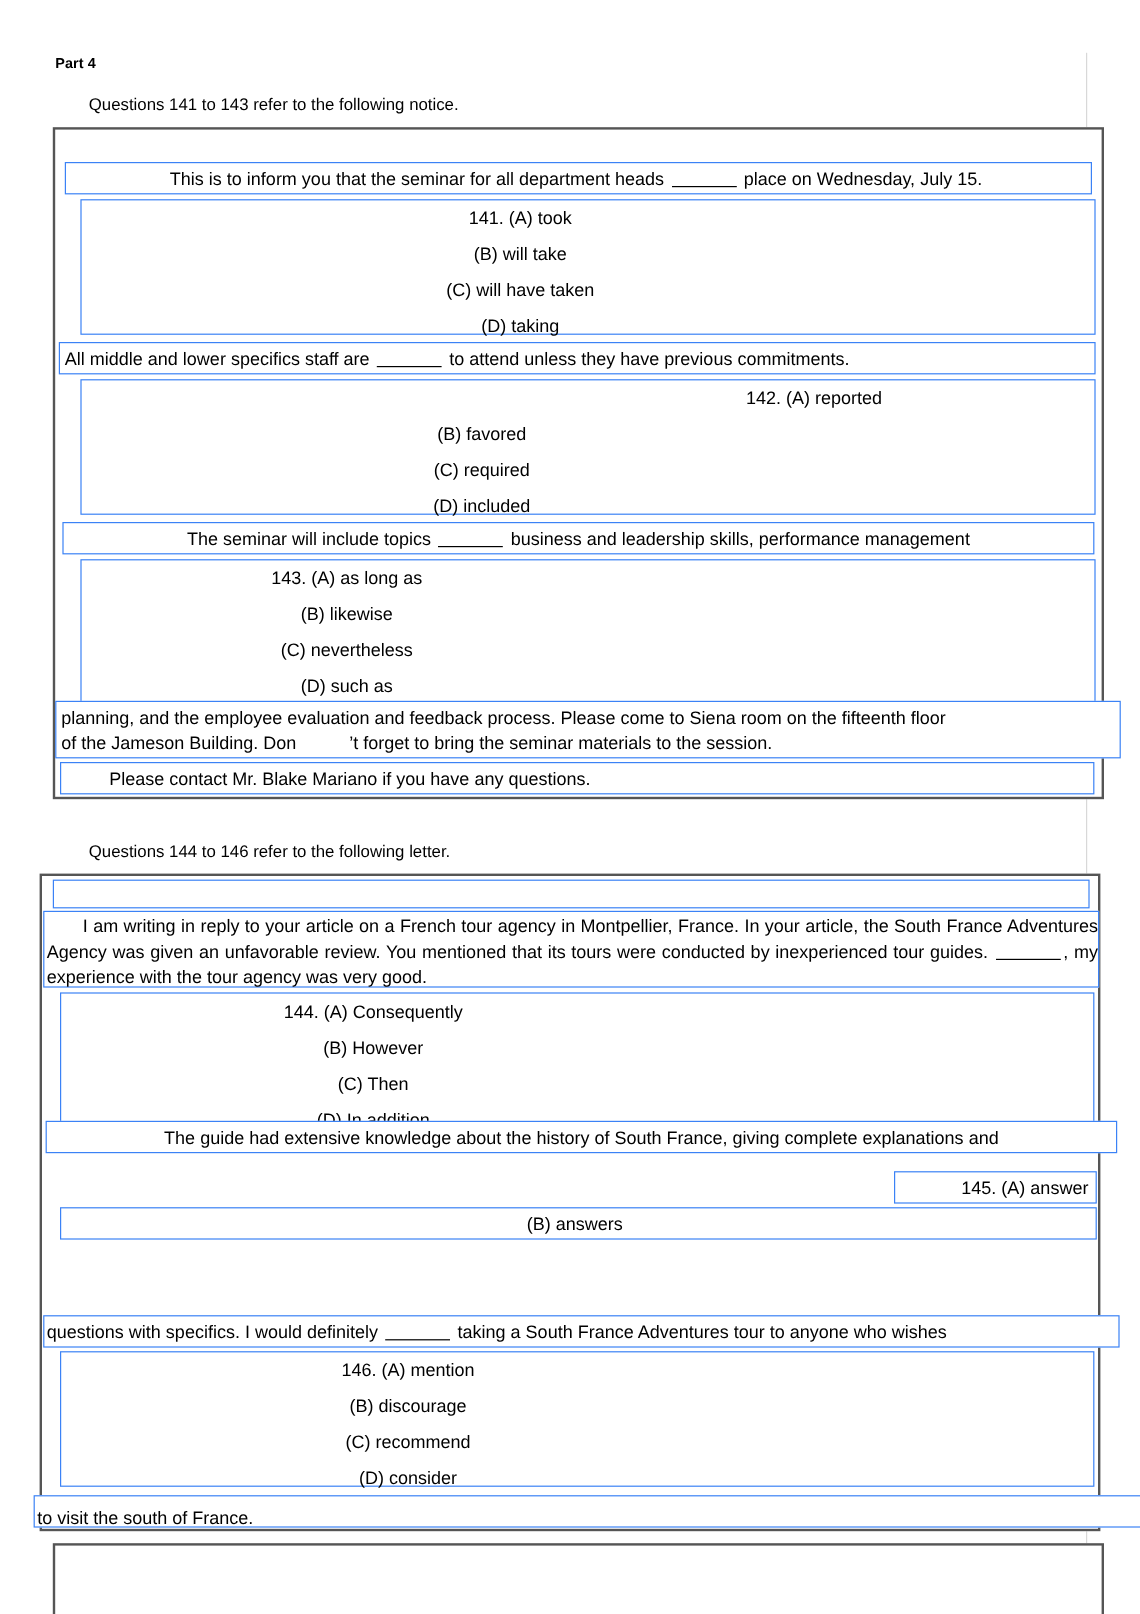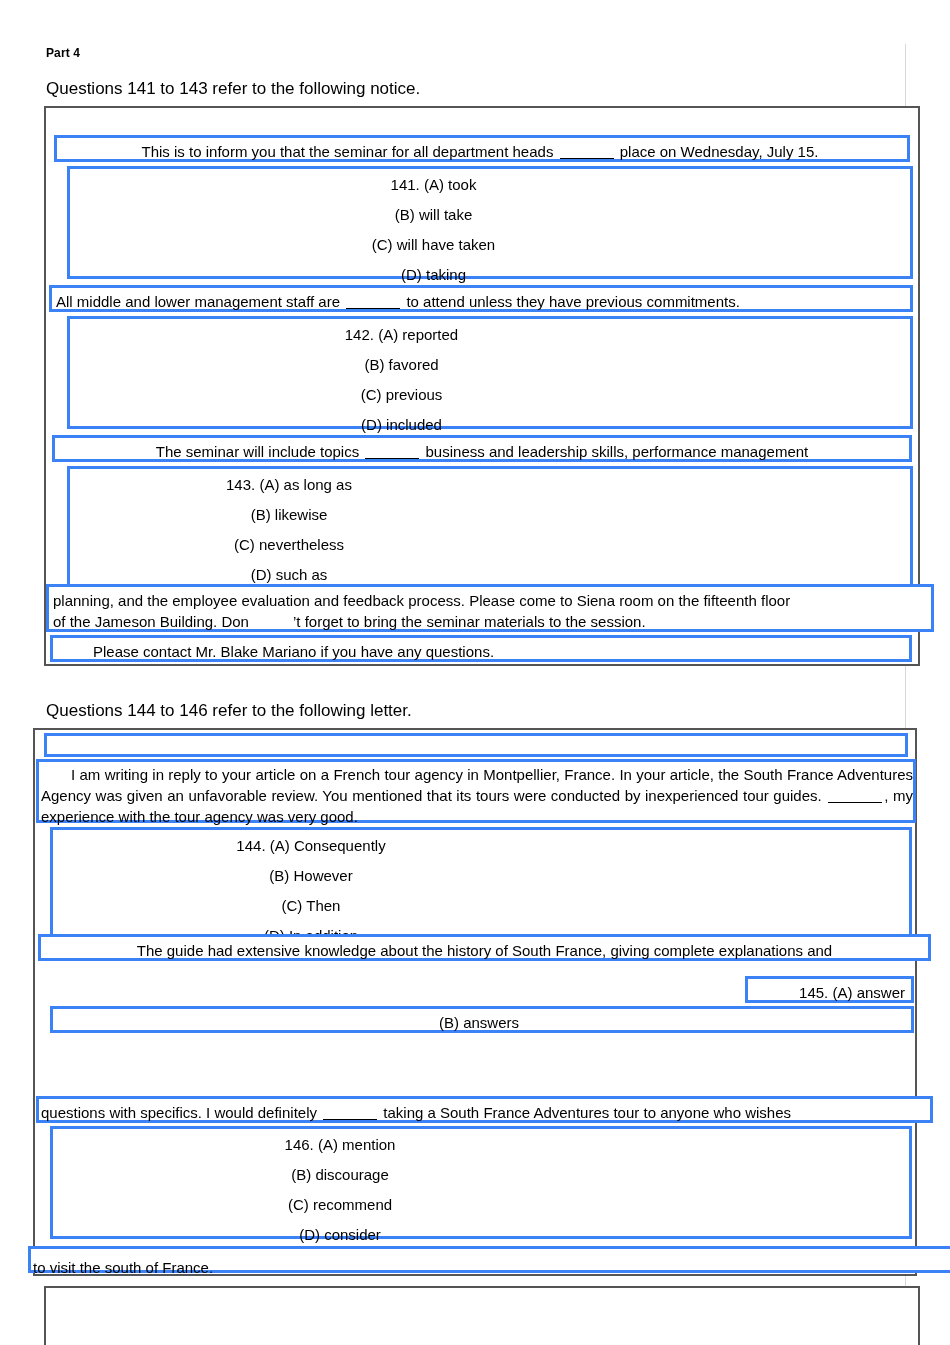--- a/index.html
+++ b/index.html
@@ -34,21 +34,22 @@
   .part-title {
     position: absolute;
     left: 46px;
     top: 46px;
     font-size: 12px;
     font-weight: bold;
     letter-spacing: 0.1px;
   }
   .instr {
     position: absolute;
-    font-size: 17px;
+    font-size: 14px;
+    margin-left: 28px;
   }
   #instr-1 { left: 46px; top: 79px; }
   #instr-2 { left: 46px; top: 701px; }
 
   
   .passage {
     position: absolute;
     border: 2px solid #555555;
     background: #ffffff;
     box-sizing: border-box;
@@ -68,21 +69,21 @@
   #passage-3 {
     left: 44px;
     top: 1286px;
     width: 876px;
     height: 70px;
   }
 
   
   .cell {
     position: absolute;
-    border: 3px solid #3b82f6;
+    border: 1px solid #3b82f6;
     background: #ffffff;
     box-sizing: border-box;
     font-size: 15px;
     line-height: 21px;
   }
 
   .cell .ln {
     display: block;
     white-space: nowrap;
   }
@@ -127,27 +128,27 @@
   </div>
 
   <div class="cell" style="left:67px; top:166px; width:846px; height:113px; padding:5px 0 0 0;">
     <span class="opt" style="text-align:center; padding-right:113px;"><span>141.</span>&nbsp;<span>(A) took</span></span>
     <span class="opt" style="text-align:center; padding-right:113px; padding-top:9px;"><span>(B) will take</span></span>
     <span class="opt" style="text-align:center; padding-right:113px; padding-top:9px;"><span>(C) will have taken</span></span>
     <span class="opt" style="text-align:center; padding-right:113px; padding-top:9px;"><span>(D) taking</span></span>
   </div>
 
   <div class="cell" style="left:49px; top:285px; width:864px; height:27px; padding:3px 0 0 4px;">
-    <span class="ln"><span>All middle and lower management staff are </span><span class="blank"></span><span> to attend unless they have previous commitments.</span></span>
+    <span class="ln"><span>All middle and lower specifics staff are </span><span class="blank"></span><span> to attend unless they have previous commitments.</span></span>
   </div>
 
   <div class="cell" style="left:67px; top:316px; width:846px; height:113px; padding:5px 0 0 0;">
-    <span class="opt" style="text-align:center; padding-right:177px;"><span>142.</span>&nbsp;<span>(A) reported</span></span>
+    <span class="opt" style="text-align:right; padding-right:177px;"><span>142.</span>&nbsp;<span>(A) reported</span></span>
     <span class="opt" style="text-align:center; padding-right:177px; padding-top:9px;"><span>(B) favored</span></span>
-    <span class="opt" style="text-align:center; padding-right:177px; padding-top:9px;"><span>(C) previous</span></span>
+    <span class="opt" style="text-align:center; padding-right:177px; padding-top:9px;"><span>(C) required</span></span>
     <span class="opt" style="text-align:center; padding-right:177px; padding-top:9px;"><span>(D) included</span></span>
   </div>
 
   <div class="cell" style="left:52px; top:435px; width:860px; height:27px; padding:3px 0 0 0; text-align:center;">
     <span class="ln"><span>The seminar will include topics </span><span class="blank"></span><span> business and leadership skills, performance management</span></span>
   </div>
 
   <div class="cell" style="left:67px; top:466px; width:846px; height:145px; padding:5px 0 0 0;">
     <span class="opt" style="text-align:center; padding-right:402px;"><span>143.</span>&nbsp;<span>(A) as long as</span></span>
     <span class="opt" style="text-align:center; padding-right:402px; padding-top:9px;"><span>(B) likewise</span></span>

